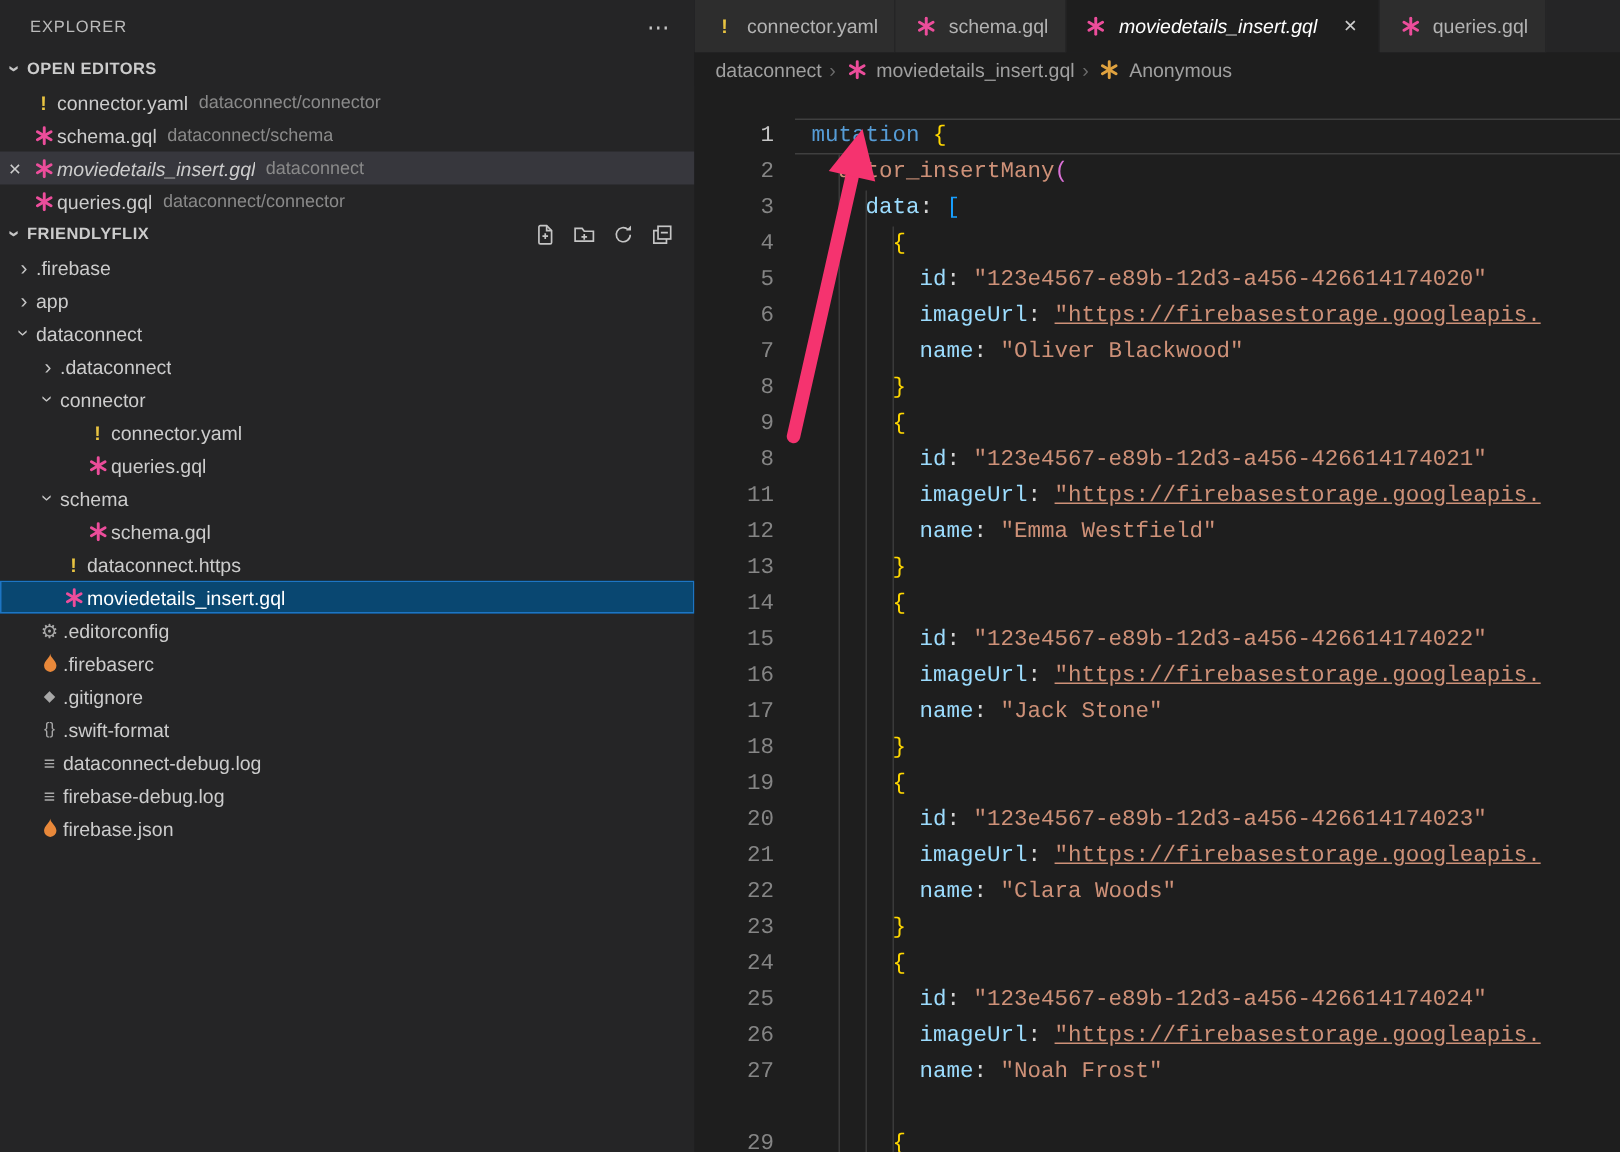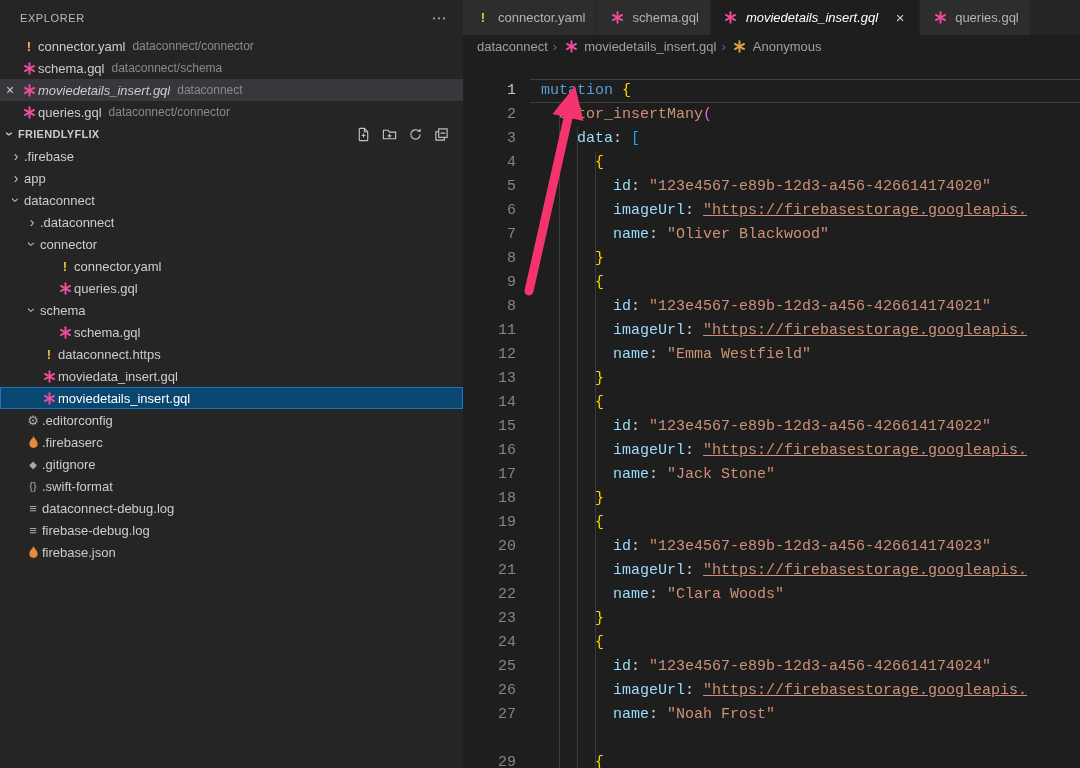--- a/index.html
+++ b/index.html
@@ -64,20 +64,24 @@
 <body>
 
 <div class="app">
 
   <aside class="sidebar">
     <div class="sb-title-row">
       <span>EXPLORER</span>
       <span class="more">⋯</span>
     </div>
 
+    <div class="section-header">
+      <span class="chev down">›</span>
+      <span>OPEN EDITORS</span>
+    </div>
     <div id="open-editors-list">
         <div class="oe-row">
           <span class="close-slot"></span>
           <span class="ic warn">!</span>
           <span class="oe-name">connector.yaml</span>
           <span class="oe-desc">dataconnect/connector</span>
         </div>
         <div class="oe-row">
           <span class="close-slot"></span>
           <span class="ic">
@@ -205,33 +209,20 @@
                 <line x1="2.4" y1="11.2" x2="13.6" y2="4.8"></line>
               </g>
             </svg>
           </span>
           <span class="t-name">schema.gql</span>
         </div>
         <div class="tree-row">
           <span style="width:40px;flex:none"></span>
           <span class="ic warn">!</span>
           <span class="t-name">dataconnect.https</span>
-        </div>
-        <div class="tree-row">
-          <span style="width:40px;flex:none"></span>
-          <span class="ic">
-            <svg width="13" height="13" viewBox="0 0 16 16">
-              <g stroke="#ec4d9b" stroke-width="2.4" stroke-linecap="round">
-                <line x1="8" y1="1.5" x2="8" y2="14.5"></line>
-                <line x1="2.4" y1="4.8" x2="13.6" y2="11.2"></line>
-                <line x1="2.4" y1="11.2" x2="13.6" y2="4.8"></line>
-              </g>
-            </svg>
-          </span>
-          <span class="t-name">moviedata_insert.gql</span>
         </div>
         <div class="tree-row selected">
           <span style="width:40px;flex:none"></span>
           <span class="ic">
             <svg width="13" height="13" viewBox="0 0 16 16">
               <g stroke="#ec4d9b" stroke-width="2.4" stroke-linecap="round">
                 <line x1="8" y1="1.5" x2="8" y2="14.5"></line>
                 <line x1="2.4" y1="4.8" x2="13.6" y2="11.2"></line>
                 <line x1="2.4" y1="11.2" x2="13.6" y2="4.8"></line>
               </g>

